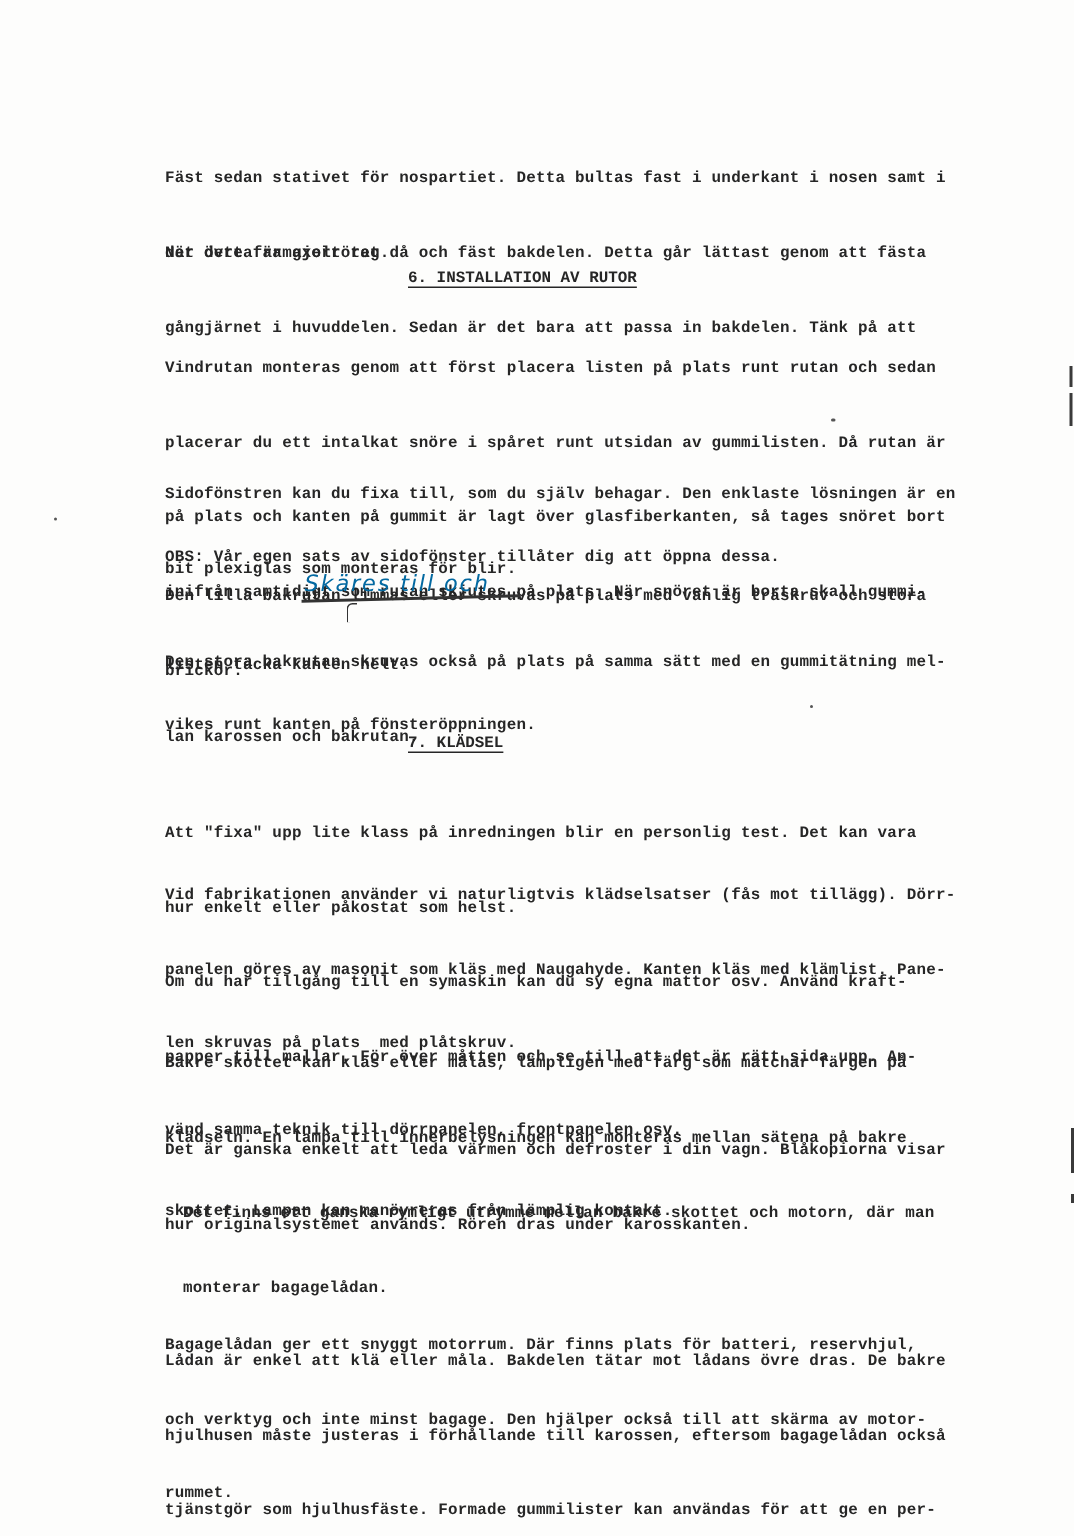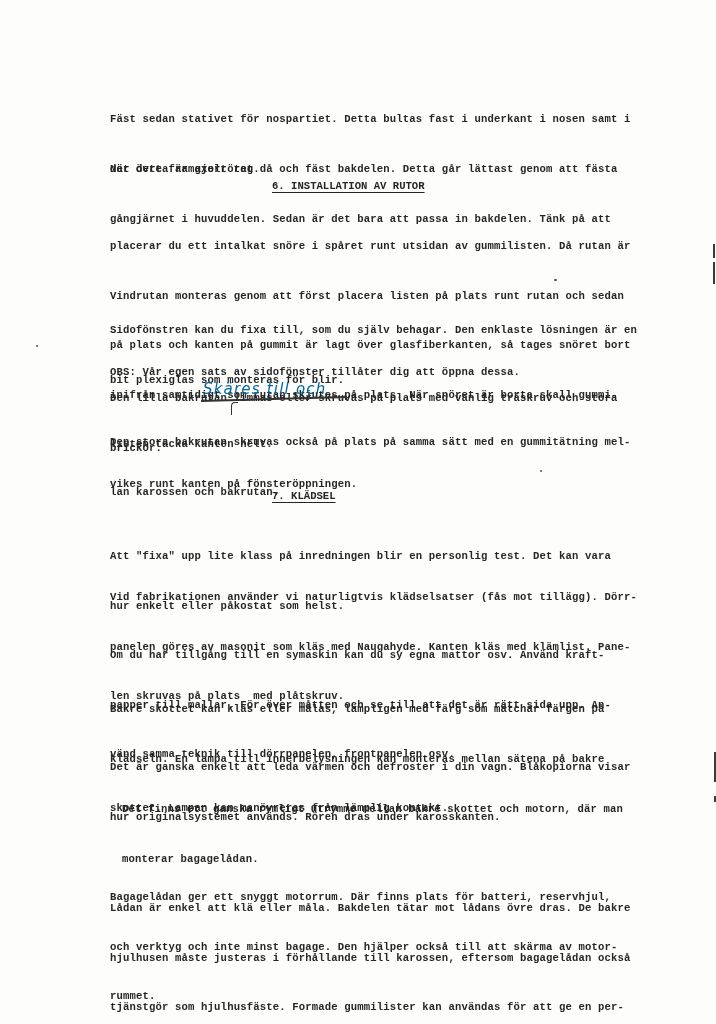--- a/index.html
+++ b/index.html
@@ -97,22 +97,22 @@
   </div>
 
   <div class="block" style="top:128px;">
     <span class="line">När detta är gjort tag då och fäst bakdelen. Detta går lättast genom att fästa</span>
     <span class="line">gångjärnet i huvuddelen. Sedan är det bara att passa in bakdelen. Tänk på att</span>
   </div>
 
   <div class="heading" style="left:272px; top:178px;">6. INSTALLATION AV RUTOR</div>
 
   <div class="block" style="top:205px;">
+    <span class="line">Vindrutan monteras genom att först placera listen på plats runt rutan och sedan</span>
     <span class="line">placerar du ett intalkat snöre i spåret runt utsidan av gummilisten. Då rutan är</span>
-    <span class="line">Vindrutan monteras genom att först placera listen på plats runt rutan och sedan</span>
     <span class="line">på plats och kanten på gummit är lagt över glasfiberkanten, så tages snöret bort</span>
     <span class="line">inifrån samtidigt som rutan skjutes på plats. När snöret är borta skall gummi-</span>
     <span class="line">listen täcka kanten helt.</span>
   </div>
 
   <div class="block" style="top:289px;">
     <span class="line">Sidofönstren kan du fixa till, som du själv behagar. Den enklaste lösningen är en</span>
     <span class="line">bit plexiglas som monteras för blir.</span>
   </div>
 

